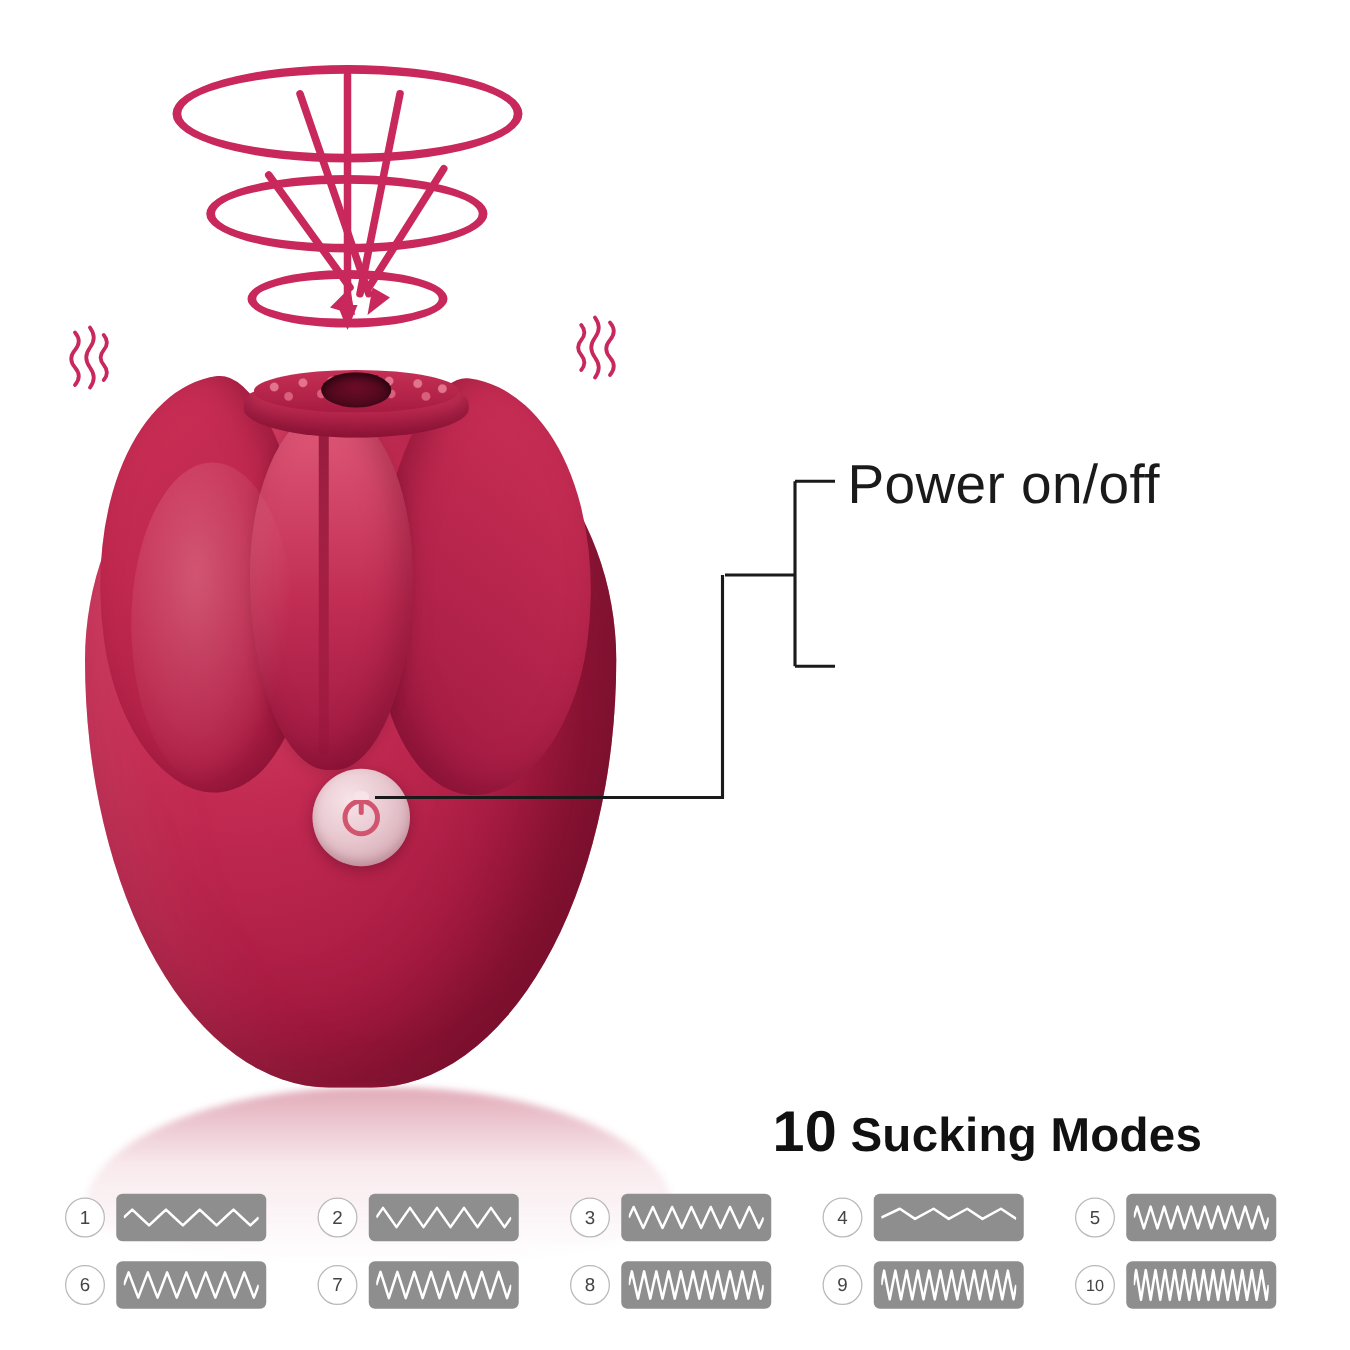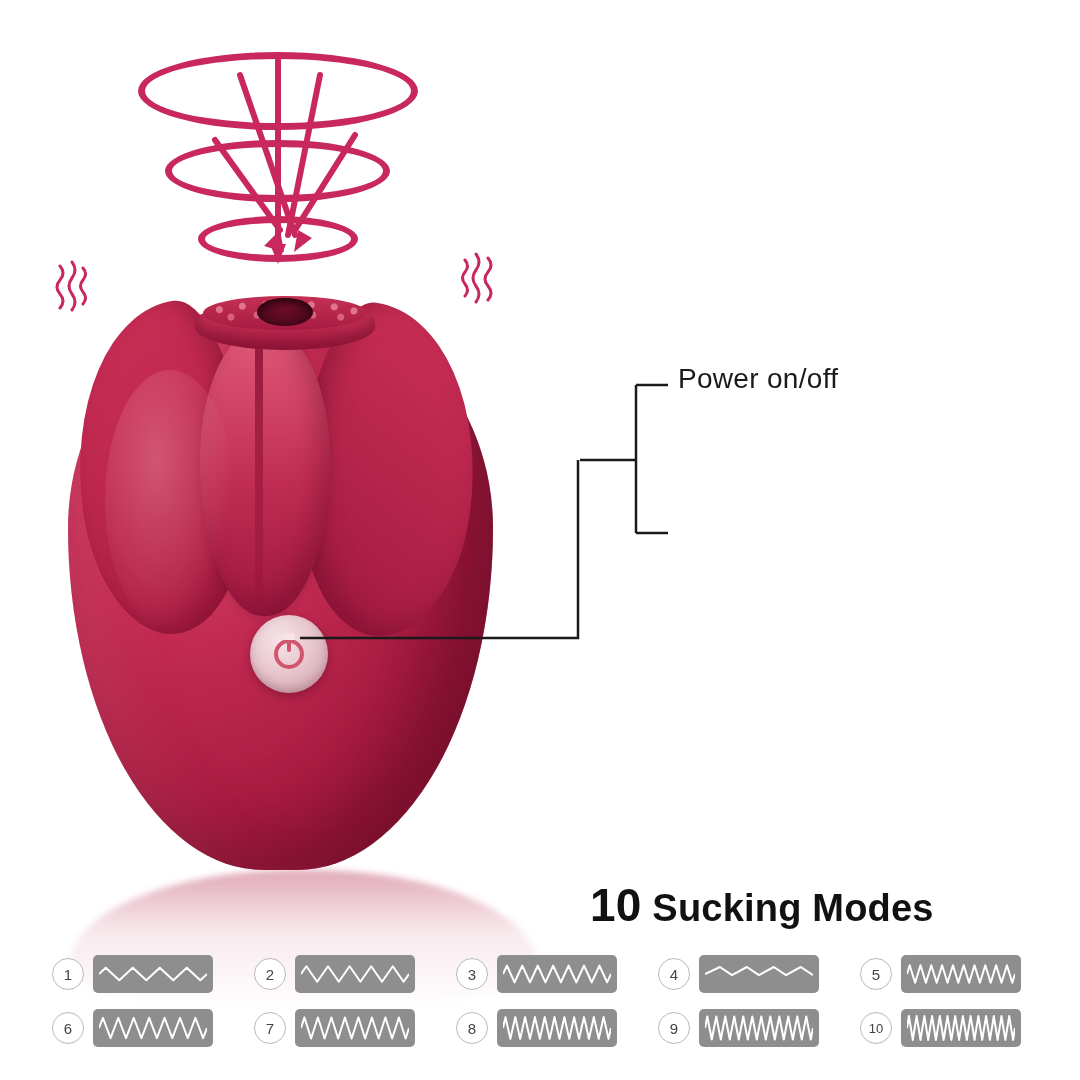--- a/index.html
+++ b/index.html
@@ -130,28 +130,28 @@
   .reflection{
     position:absolute;left:48px;top:850px;width:470px;height:140px;
     background:linear-gradient(180deg,rgba(176,32,70,.38) 0%, rgba(200,80,110,.12) 45%, rgba(255,255,255,0) 100%);
     border-radius:48% 48% 50% 50% / 70% 70% 30% 30%;
     filter:blur(3px);
   }
 
   
   .callouts{position:absolute;left:560px;top:355px;width:520px;height:210px;}
   .callout-label{
-    position:absolute;color:#1a1a1a;font-size:28px;letter-spacing:.3px;white-space:nowrap;
+    position:absolute;color:#1a1a1a;font-size:44px;letter-spacing:.3px;white-space:nowrap;
   }
   .label-power{left:118px;top:8px;}
   .label-modes{left:118px;top:130px;}
 
   
   .modes-title{
-    position:absolute;left:590px;top:878px;white-space:nowrap;
+    position:absolute;left:618px;top:878px;white-space:nowrap;
     color:#111;font-size:38px;font-weight:bold;letter-spacing:.2px;
   }
   .modes-title .big{font-size:46px;}
   .grid{position:absolute;left:52px;top:955px;width:1010px;}
   .row{display:flex;margin-bottom:16px;}
   .cell{display:flex;align-items:center;width:202px;}
   .num{
     width:30px;height:30px;border:1.5px solid #b9b9b9;border-radius:50%;
     color:#444;font-size:15px;display:flex;align-items:center;justify-content:center;
     margin-right:9px;flex:none;background:#fff;

